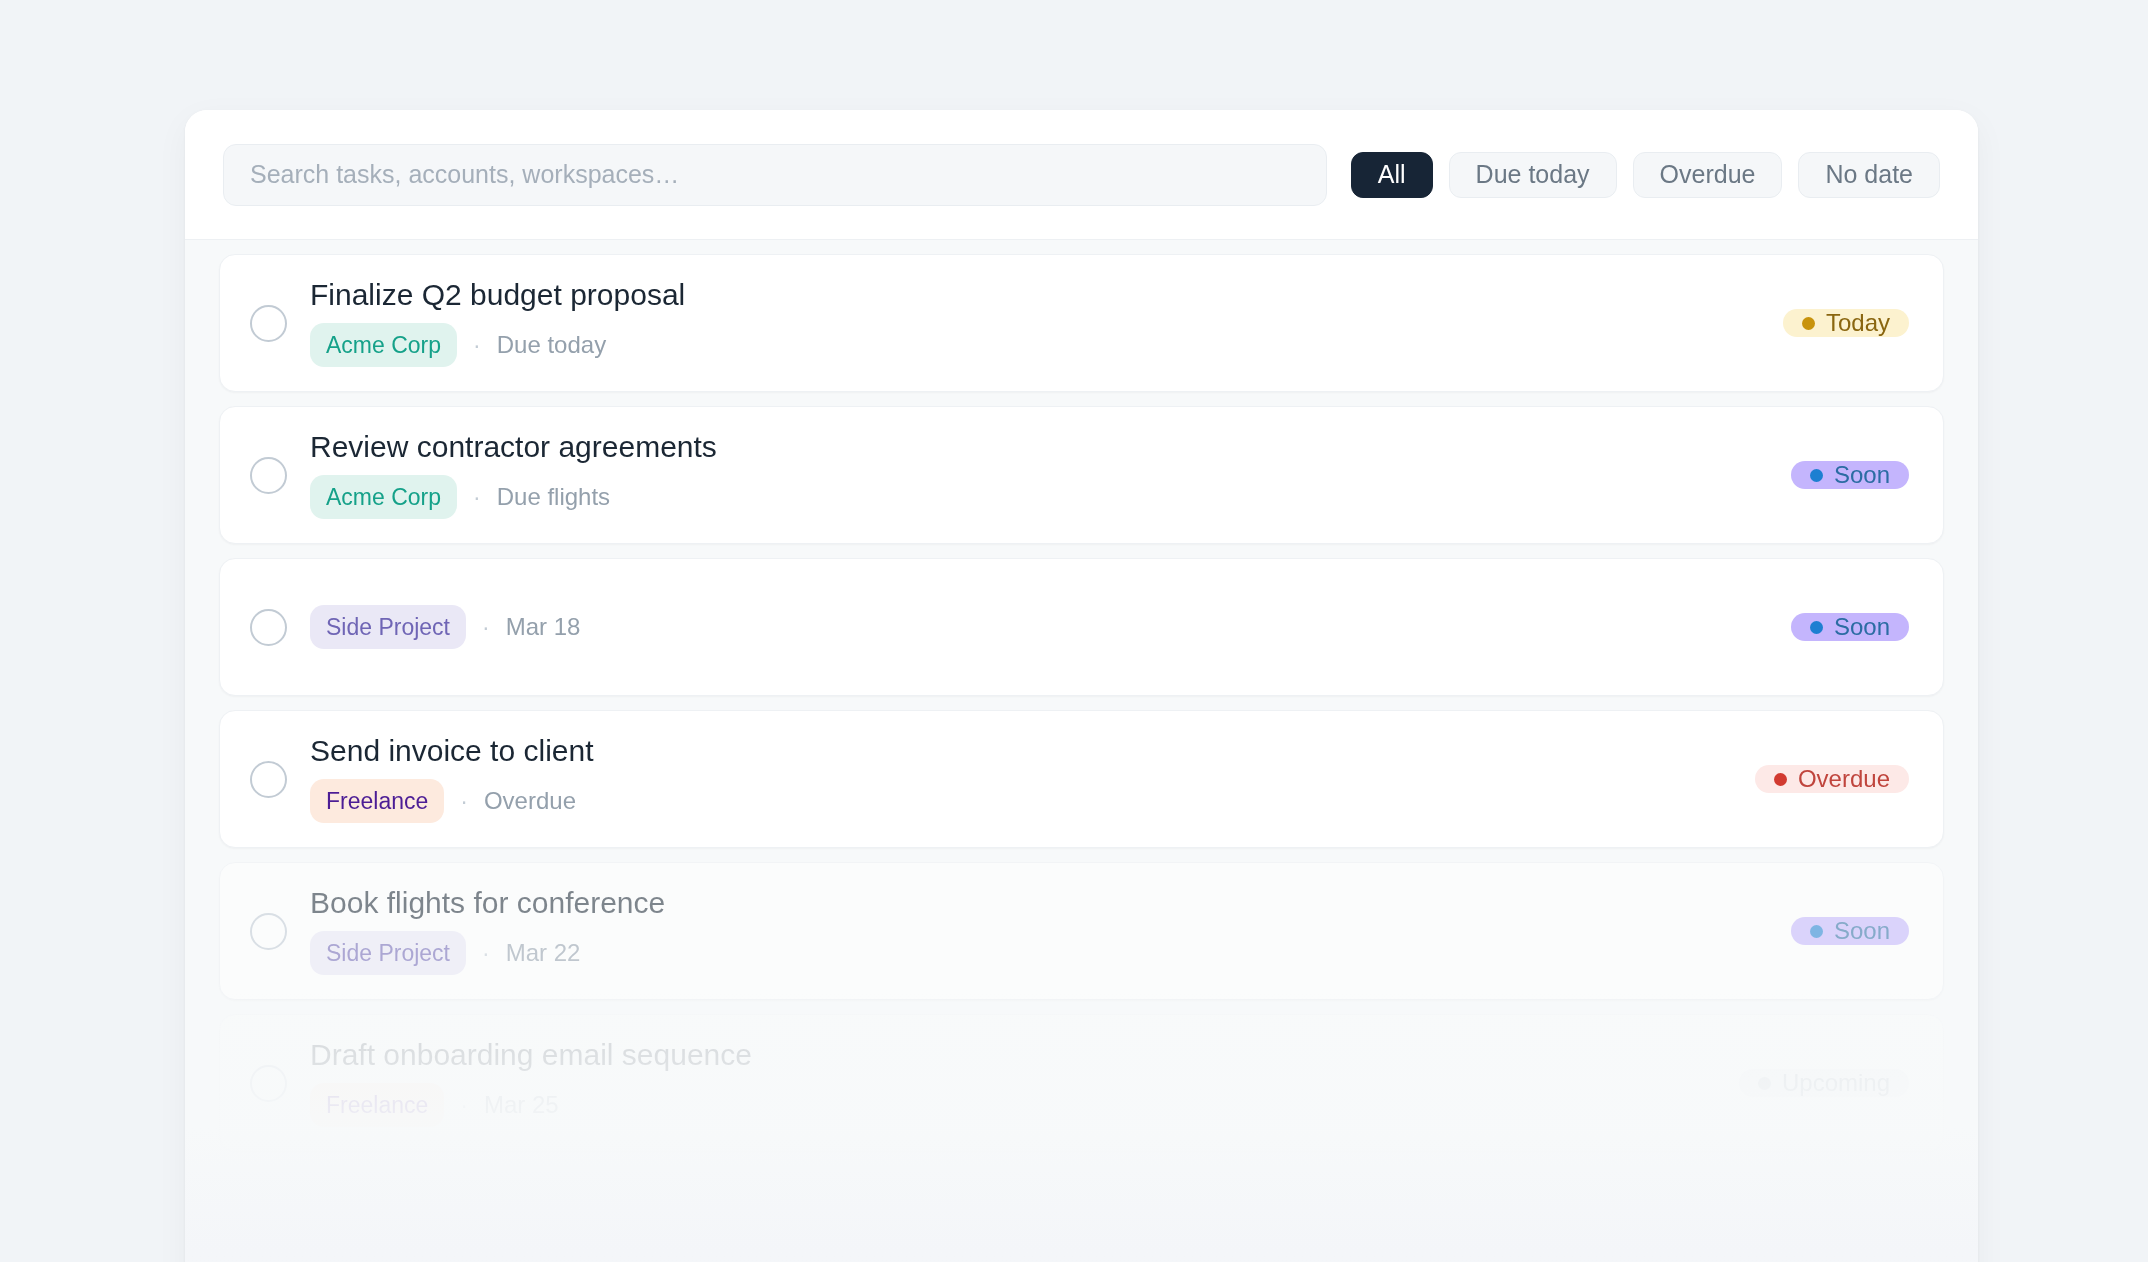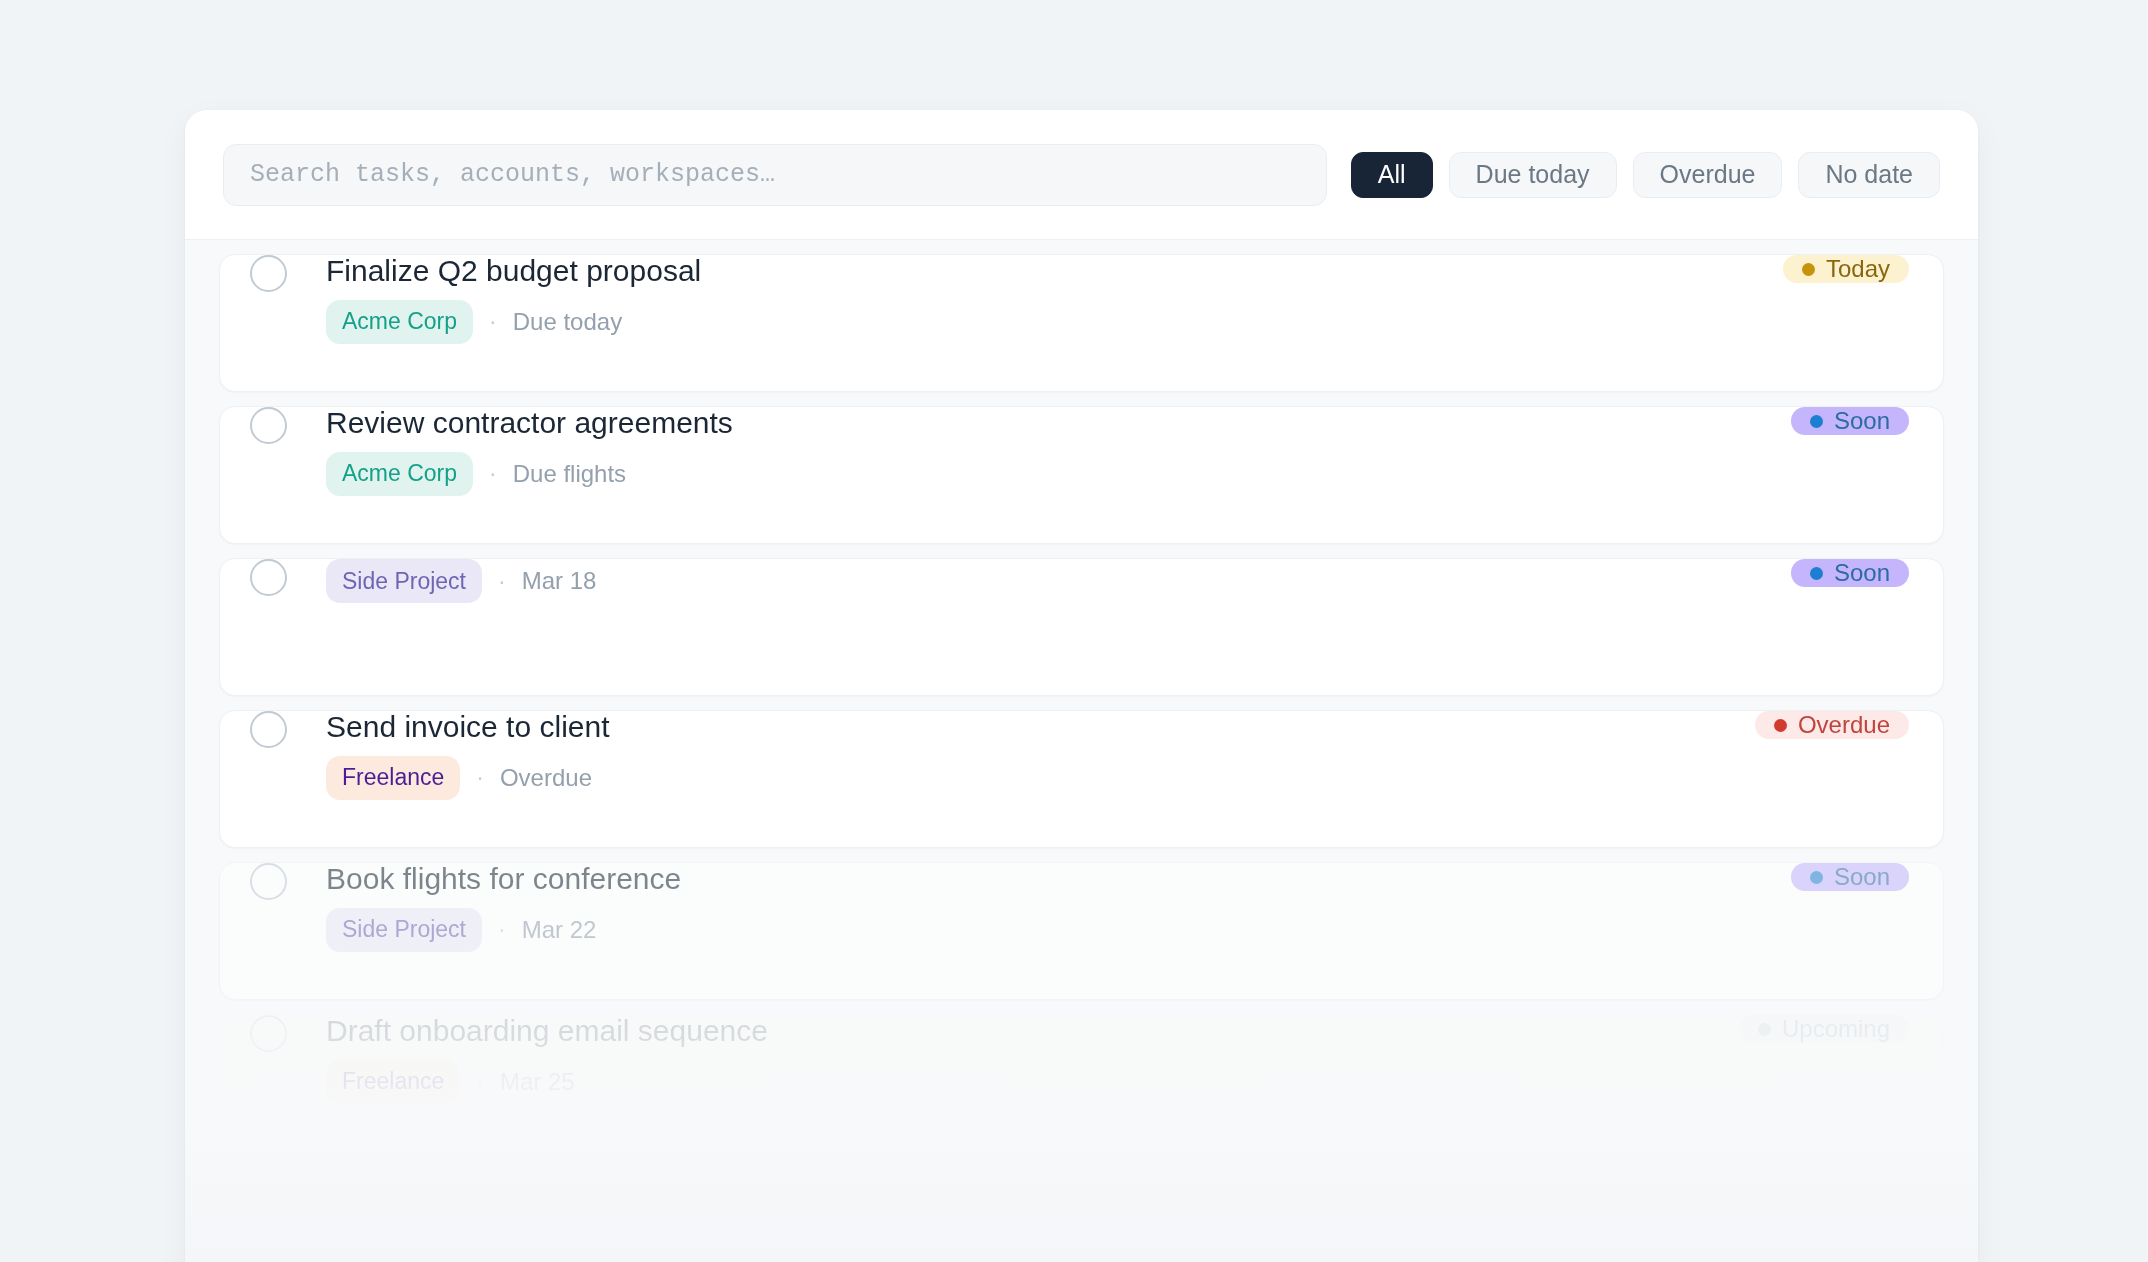--- a/index.html
+++ b/index.html
@@ -40,21 +40,21 @@
     border-bottom: 1px solid #edf0f3;
   }
   #search-input {
     flex: 1 1 auto;
     height: 62px;
     box-sizing: border-box;
     border: 1px solid #e9edf1;
     border-radius: 13px;
     background: #f5f7f9;
     padding: 0 26px;
-    font-family: Liberation Mono, monospace;
+    font-family: Liberation Sans, sans-serif;
     font-size: 25px;
     color: #33404e;
     outline: none;
   }
   #search-input::placeholder { color: #a5afba; }
 
   .filters { display: flex; gap: 16px; flex: 0 0 auto; }
   .filter-pill {
     height: 46px;
     min-width: 52px;
@@ -88,23 +88,23 @@
   }
   .task-row {
     position: relative;
     margin: 0 34px 14px 34px;
     height: 138px;
     box-sizing: border-box;
     background: #ffffff;
     border: 1px solid #eef1f4;
     border-radius: 16px;
     display: flex;
+    align-items: center;
     padding: 0 34px 0 30px;
     box-shadow: 0 1px 2px rgba(16,24,40,.035);
-    gap: 16px;
   }
   .check-circle {
     flex: 0 0 auto;
     width: 33px;
     height: 33px;
     border-radius: 50%;
     border: 2.5px solid #c2cbd4;
     background: transparent;
     margin-right: 23px;
     cursor: pointer;

